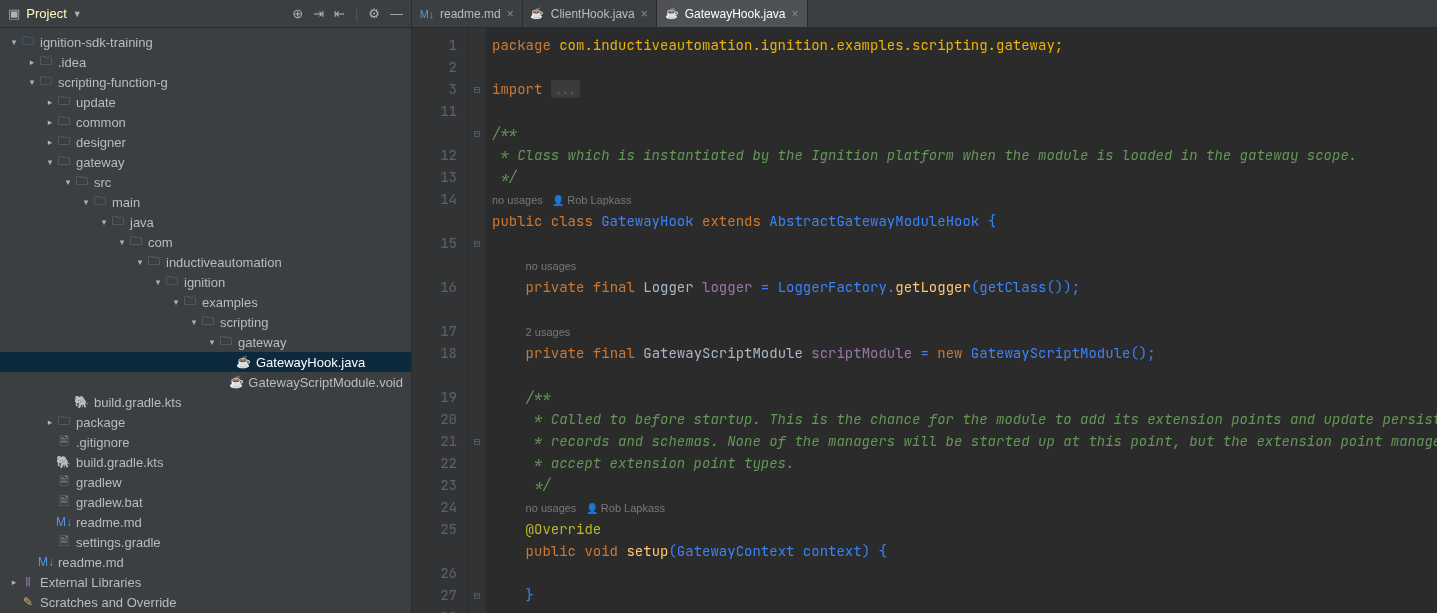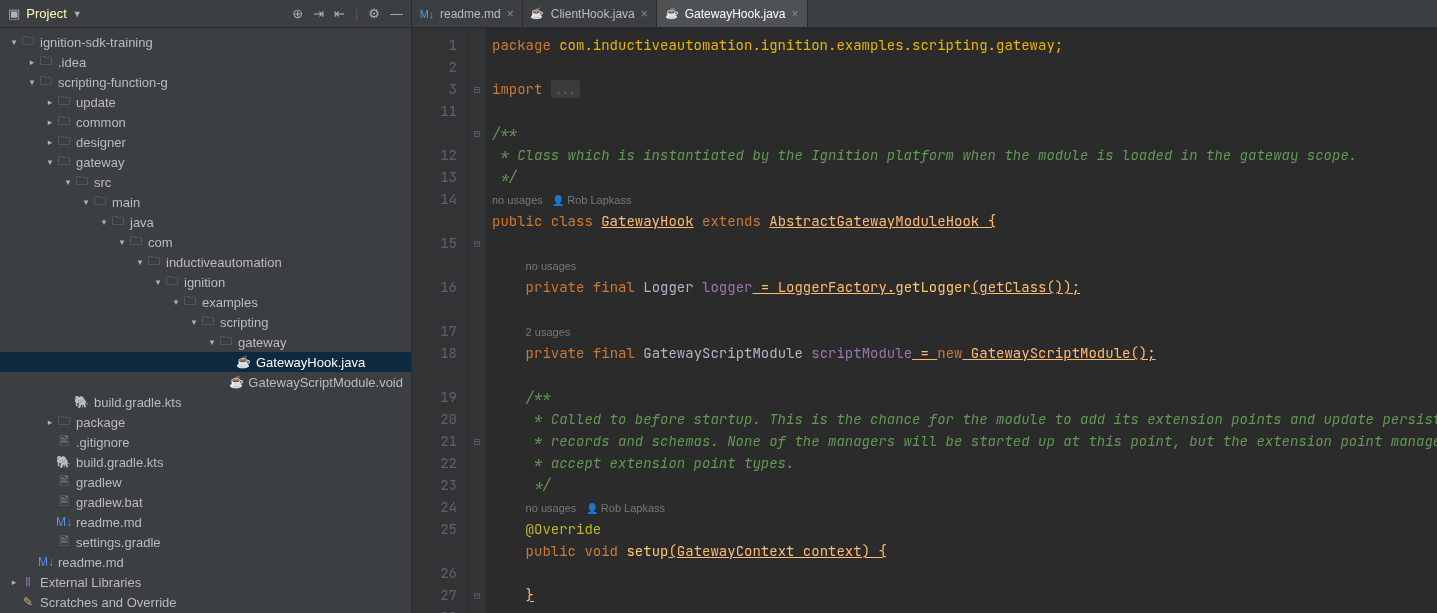--- a/index.html
+++ b/index.html
@@ -141,21 +141,21 @@
     flex: 1;
     padding: 6px 0 6px 6px;
     white-space: pre;
   }
   .code .line { height: 22px; }
   .kw { color: #cc7832; }
   .str, .pkg { color: #eab308; }
   .type { color: #a9b7c6; }
   .doc { color: #629755; font-style: italic; }
   .anno { color: #bbb529; text-align: right; }
-  .ident { color: #fdba74; text-decoration: underline; }
+  .ident { color: #3b82f6; }
   .field { color: #9876aa; }
   .call { color: #ffc66d; }
   .hint {
     color: #787878;
     font-size: 11px;
     font-family: Liberation Sans, sans-serif;
     font-style: normal;
   }
   .hint-icon { font-size: 10px; margin: 0 2px 0 10px; }
   .fold { color: #5c5c5c; background: #3b3b3b; padding: 0 2px; border-radius: 2px; }

